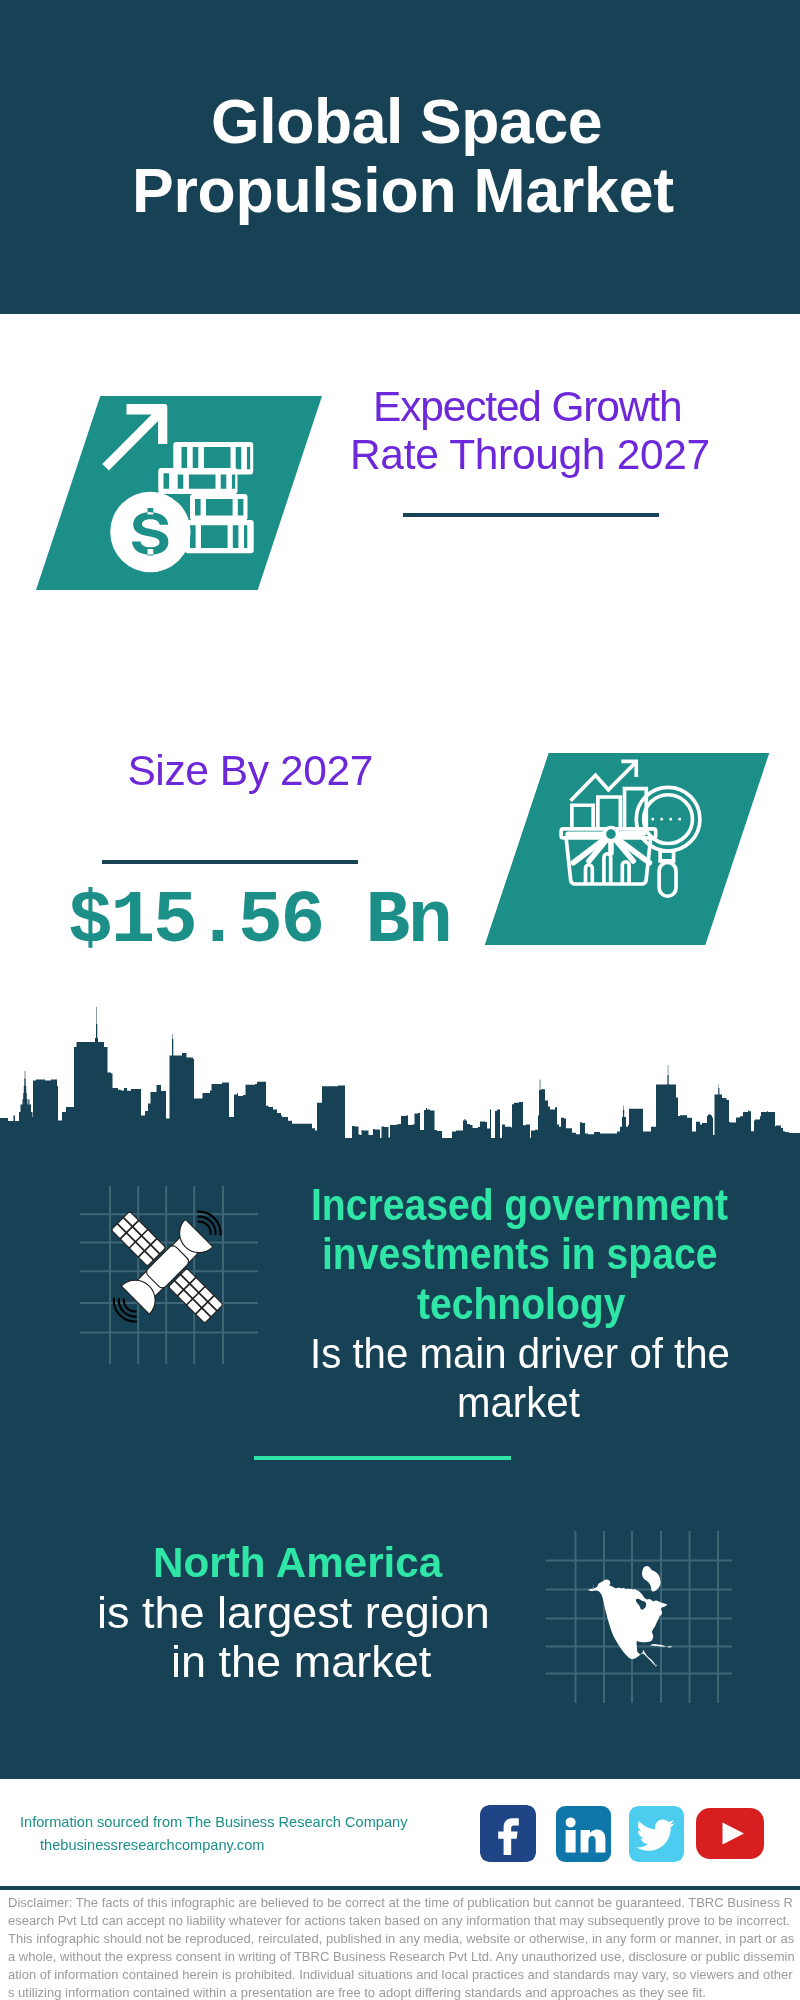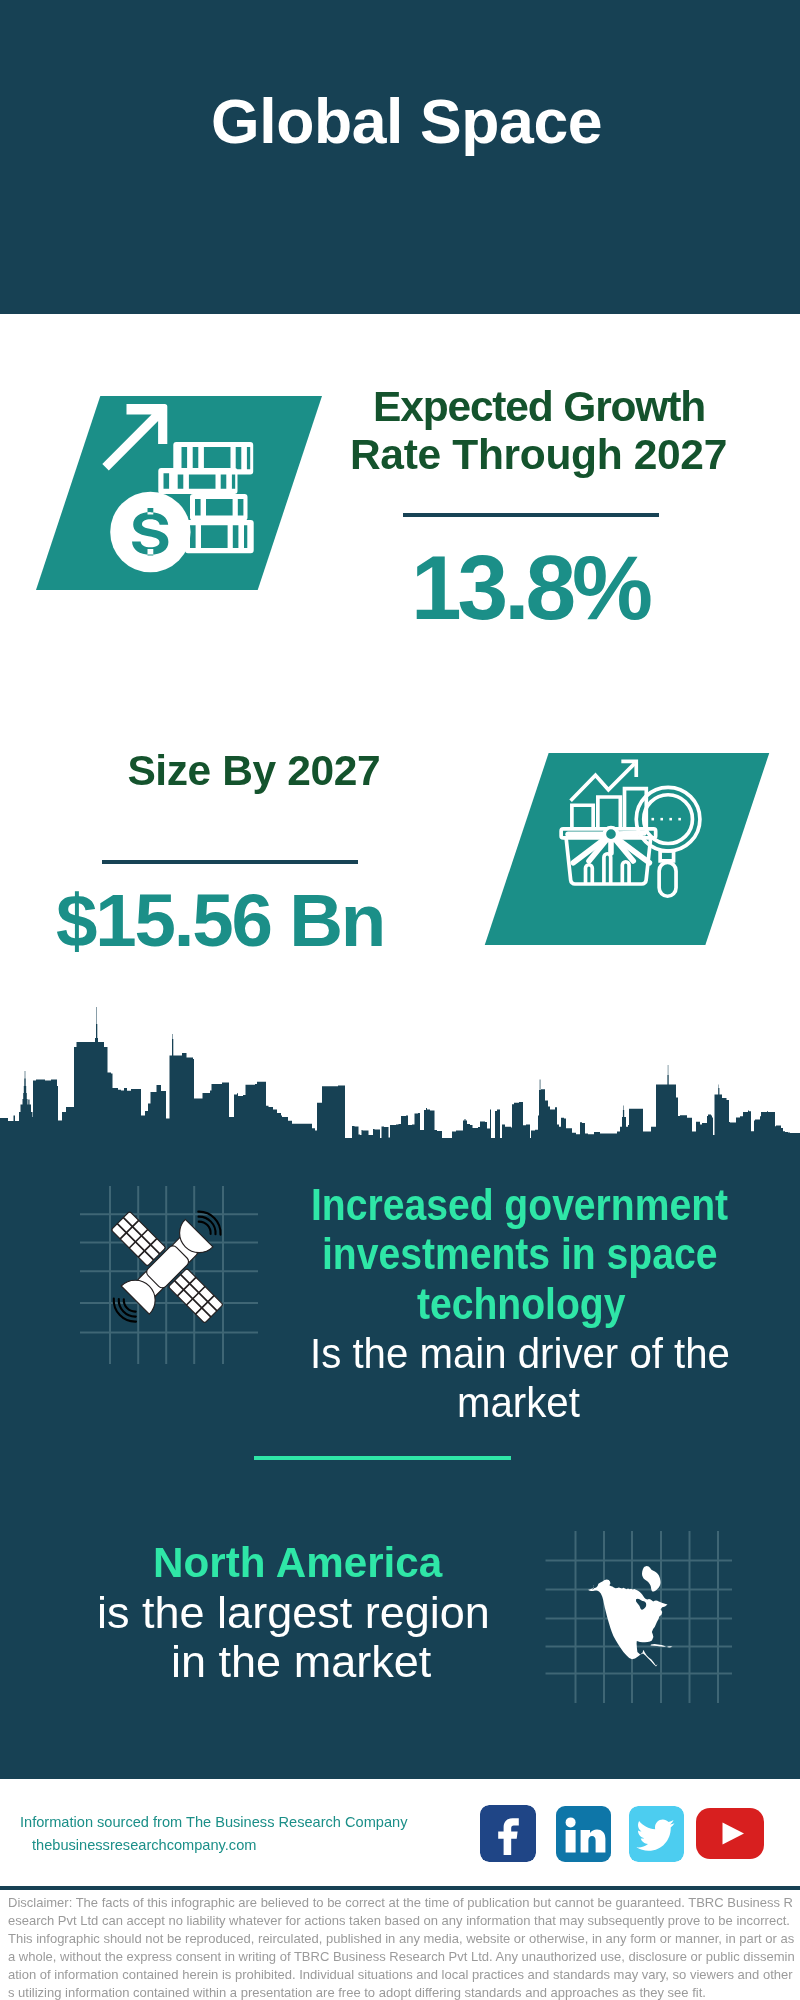--- a/index.html
+++ b/index.html
@@ -11,21 +11,21 @@
   .hdr{position:absolute;left:0;top:0;width:800px;height:314px;background:#174154;}
   .hdr-l1,.hdr-l2{position:absolute;color:#ffffff;font-weight:bold;
         font-size:62.5px;line-height:1;text-align:left;white-space:nowrap;}
   .hdr-l1{left:211px;top:90px;letter-spacing:-0.4px;}
   .hdr-l2{left:132px;top:159px;letter-spacing:-0.2px;}
 
   
   .para{position:absolute;background:#1b8f88;}
 
   
-  .sh{position:absolute;color:#14532d;font-weight:bold;font-size:42.5px;
+  .sh{position:absolute;color:#6d28d9;font-weight:normal;font-size:42.5px;
       line-height:1;text-align:left;white-space:nowrap;}
   .rule{position:absolute;background:#184355;height:4px;}
   .bn{position:absolute;color:#1b8f88;font-weight:bold;line-height:1;
       text-align:center;white-space:nowrap;}
 
   
   .dark{position:absolute;left:0;width:800px;background:#174154;}
   .msg{position:absolute;line-height:1;white-space:nowrap;text-align:left;}
   .hl{color:#2fe6a7;font-weight:bold;font-size:45.2px;
       transform:scaleX(0.865);transform-origin:left top;}
@@ -45,20 +45,21 @@
   .soc{position:absolute;border-radius:9px;}
 
 </style>
 </head>
 <body>
 
 <div class="page">
 
   <div class="hdr">
     <div class="hdr-l1">Global Space</div>
+    <div class="hdr-l2">Propulsion Market</div>
   </div>
 
   <svg class="para" style="left:36px;top:396px;width:286px;height:194px;background:none" viewBox="0 0 286 194">
     <polygon points="64.3,0 286,0 221.7,194 0,194" fill="#1b8f88"></polygon>
     <g transform="translate(64,0)" fill="#ffffff">
       <path d="M26.5 7.9 h38.2 a2.6 2.6 0 0 1 2.6 2.6 v37.4 h-9.2 v-22.8 l-49.3 49.3 -6.5 -6.5 49.3 -49.3 h-25.1 z"></path>
       <path d="M76.3 45.9 h73.9 a3 3 0 0 1 3 3 v26.6 a3 3 0 0 1 -3 3 h-73.9 a3 3 0 0 1 -3 -3 v-26.6 a3 3 0 0 1 3 -3 z
                M81.5 51.1 v22.2 h5.6 v-22.2 z M92.7 51.1 v22.2 h5.6 v-22.2 z M103.9 51.1 v22.2 h26.6 v-22.2 z
                M135.7 51.1 v22.2 h5.6 v-22.2 z M146.9 51.1 v22.2 h3.3 v-22.2 z"></path>
       <path d="M61.3 72 h73.2 a3 3 0 0 1 3 3 v20 a3 3 0 0 1 -3 3 h-73.2 a3 3 0 0 1 -3 -3 v-20 a3 3 0 0 1 3 -3 z
@@ -71,21 +72,20 @@
                M144 129.2 v22.8 h3.3 v-22.8 z"></path>
       <circle cx="50.4" cy="136" r="40.2"></circle>
       <path fill="#1b8f88" d="M47.5 112 h5.8 v6.5 h-5.8 z M47.5 153 h5.8 v6.5 h-5.8 z
                M50.4 116 c-10.5 0 -17.2 5.2 -17.2 12.4 0 6.7 5.3 10 15.3 11.9 8.6 1.7 11 3 11 5.9 0 3.2 -3.8 5.1 -9.1 5.1 -5.7 0 -9.4 -2.2 -9.8 -5.9 h-8.6 c0.4 8.1 7.2 13.2 18.4 13.2 11.1 0 18 -4.8 18 -12.6 0 -7.1 -4.8 -10.3 -15.7 -12.4 -9.2 -1.8 -10.7 -3 -10.7 -5.5 0 -2.9 3.5 -4.8 8.6 -4.8 5.2 0 8.6 2.1 9 5.5 h8.6 c-0.5 -7.5 -7.1 -12.6 -17.8 -12.6 z"></path>
     </g>
   </svg>
 
   <div class="sh" style="left:373px;top:386px;letter-spacing:-1.17px;">Expected Growth</div>
   <div class="sh" style="left:350px;top:434px;letter-spacing:-0.33px;">Rate Through 2027</div>
   <div class="rule" style="left:403px;top:513px;width:256px;"></div>
-  <div class="bn" style="left:411px;top:541.5px;font-size:91px;letter-spacing:-4px;text-align:left;">13.8%</div>
 
   <svg class="para" style="left:483.5px;top:753px;width:286px;height:193px;background:none" viewBox="0 0 286 194">
     <polygon points="64.25,0 286,0 221.75,193 0,193" fill="#1b8f88"></polygon>
     <g transform="translate(64.3,-6)">
       <g fill="none" stroke="#ffffff" stroke-width="3.7">
         <polyline points="22,54 47,28.4 60,43 86.5,16.4"></polyline>
         <polyline points="73,14.4 88,14.4 88,30"></polyline>
         <path d="M23.3 81 v-22.5 h21.4 v22.5"></path>
         <path d="M49.4 81 v-30.8 h22.6 v30.8"></path>
         <path d="M76.2 81 v-39.1 h21.9 v39.1"></path>
@@ -113,21 +113,21 @@
         <rect x="103.3" y="71.2" width="2.6" height="2.6"></rect>
         <rect x="112.3" y="71.2" width="2.6" height="2.6"></rect>
         <rect x="121.3" y="71.2" width="2.6" height="2.6"></rect>
         <rect x="130.3" y="71.2" width="2.6" height="2.6"></rect>
       </g>
     </g>
   </svg>
 
   <div class="sh" style="left:127.4px;top:750px;letter-spacing:-0.4px;">Size By 2027</div>
   <div class="rule" style="left:102px;top:860px;width:256px;"></div>
-  <div class="bn" style="left:56px;top:884px;font-size:74.5px;letter-spacing:-2.2px;text-align:left;">$15.56 Bn</div>
+  <div class="bn" style="left:68px;top:884px;font-size:74.5px;letter-spacing:-2.2px;text-align:left;font-family:Liberation Mono, monospace;">$15.56 Bn</div>
 
   <div class="dark" style="top:1138px;height:641px;"></div>
   <svg style="position:absolute;left:0;top:1000px;width:800px;height:142px;display:block">
     <path fill="#174154" d="M0 142 L0 118 L8 118 L8 121 L13.5 121 L13.5 115.5 L15 115.5 L15 121 L19 121 L19 112 L20.5 112 L20.5 104.5 L22.5 104.5 L22.5 99 L23.2 99 L23.2 93 L23.8 93 L23.8 86 L24.3 86 L24.3 78.5 L24.7 78.5 L24.7 71 L25.3 71 L25.3 78.5 L25.7 78.5 L25.7 86 L26.2 86 L26.2 93 L26.8 93 L26.8 99 L27.5 99 L27.5 104.5 L28.3 104.5 L28.3 99.5 L29.5 99.5 L29.5 104.5 L31 104.5 L31 112 L32.5 112 L32.5 117 L33 117 L33 80.5 L36 80.5 L36 79.5 L45 79.5 L45 80.5 L51 80.5 L51 79.5 L57 79.5 L57 86 L58 86 L58 120.5 L62 120.5 L62 112 L66 112 L66 107 L74 107 L74 47 L76.5 47 L76.5 42 L95 42 L95 38 L96 38 L96 24 L96.4 24 L96.4 7 L96.9 7 L96.9 24 L97.3 24 L97.3 38 L98 38 L98 42 L104 42 L104 47 L107.5 47 L107.5 72.5 L111 72.5 L111 73.5 L112.5 73.5 L112.5 88 L118 88 L118 89.7 L121 89.7 L121 90.5 L124 90.5 L124 88 L127 88 L127 90.8 L131 90.8 L131 89 L141 89 L141 115.5 L145 115.5 L145 111 L148 111 L148 103.5 L150.5 103.5 L150.5 92 L156.5 92 L156.5 85 L161 85 L161 91 L166 91 L166 118.5 L169.5 118.5 L169.5 55.5 L172 55.5 L172 39 L172.4 39 L172.4 34 L172.9 34 L172.9 39 L173.3 39 L173.3 55.5 L182 55.5 L182 53 L186.5 53 L186.5 57.5 L193 57.5 L193 59 L194 59 L194 98.5 L202.5 98.5 L202.5 93 L210 93 L210 90.5 L211.5 90.5 L211.5 84 L222 84 L222 82.5 L229 82.5 L229 117 L234 117 L234 94.5 L237 94.5 L237 93.3 L238 93.3 L238 96 L243 96 L243 95 L245.5 95 L245.5 84.7 L255 84.7 L255 84 L257 84 L257 81.7 L266 81.7 L266 105.7 L268.5 105.7 L268.5 107 L273 107 L273 109.5 L277 109.5 L277 113 L281 113 L281 115.5 L282 115.5 L282 117 L288 117 L288 120.7 L292 120.7 L292 123.7 L312 123.7 L312 128.2 L315 128.2 L315 130.5 L317 130.5 L317 102.7 L322 102.7 L322 86.2 L338 86.2 L338 85.5 L345 85.5 L345 139 L349.5 139 L349.5 138.5 L352 138.5 L352 126 L354.5 126 L354.5 126.5 L358.5 126.5 L358.5 134.5 L360 134.5 L360 135 L361.5 135 L361.5 130 L362.5 130 L362.5 130.5 L368.5 130.5 L368.5 135 L373 135 L373 129 L374.5 129 L374.5 129.5 L380 129.5 L380 138 L381.5 138 L381.5 126.5 L384 126.5 L384 127 L388.5 127 L388.5 137.5 L390 137.5 L390 125 L396 125 L396 124.5 L398.5 124.5 L398.5 124 L401 124 L401 116 L406 116 L406 115.5 L408 115.5 L408 125 L412 125 L412 124.5 L414.5 124.5 L414.5 113.5 L418 113.5 L418 113 L420 113 L420 130 L424 130 L424 110 L426 110 L426 108 L427 108 L427 109.5 L430 109.5 L430 110.5 L434.5 110.5 L434.5 130 L437 130 L437 131 L442 131 L442 141 L452 141 L452 131.5 L456 131.5 L456 130.5 L463 130.5 L463 120.5 L464.5 120.5 L464.5 119 L465.5 119 L465.5 120.5 L467 120.5 L467 124 L470 124 L470 125 L472.5 125 L472.5 128 L478 128 L478 127 L480 127 L480 121.5 L485 121.5 L485 122 L487 122 L487 128.5 L490 128.5 L490 109.5 L491 109.5 L491 141 L495 141 L495 111 L497 111 L497 109.5 L500 109.5 L500 141 L502 141 L502 124.5 L505 124.5 L505 126.7 L511 126.7 L511 127.5 L512 127.5 L512 104.2 L514 104.2 L514 102.7 L519 102.7 L519 102 L523 102 L523 125.2 L526 125.2 L526 124.5 L530 124.5 L530 141 L531 141 L531 130.5 L535 130.5 L535 129.7 L538 129.7 L538 115.5 L539 115.5 L539 90 L539.7 90 L539.7 79.5 L540.4 79.5 L540.4 90 L541 90 L541 89.2 L545 89.2 L545 100.5 L548 100.5 L548 106.5 L550 106.5 L550 109.5 L555 109.5 L555 107.2 L557 107.2 L557 124.5 L559 124.5 L559 126.7 L561 126.7 L561 117.7 L564 117.7 L564 118.5 L566 118.5 L566 128.2 L572 128.2 L572 132.7 L576 132.7 L576 134.2 L580 134.2 L580 122.2 L582 122.2 L582 123 L585 123 L585 133.5 L588 133.5 L588 134.2 L594 134.2 L594 132 L600 132 L600 133.5 L617 133.5 L617 131.5 L620 131.5 L620 126.7 L622 126.7 L622 117 L622.9 117 L622.9 110 L623.3 110 L623.3 105.5 L623.8 105.5 L623.8 110 L624.2 110 L624.2 117 L626 117 L626 126.7 L628 126.7 L628 125 L629 125 L629 108.8 L643 108.8 L643 131.5 L651 131.5 L651 126.7 L656 126.7 L656 84.4 L667.4 84.4 L667.4 75 L667.8 75 L667.8 64.9 L668.3 64.9 L668.3 75 L668.7 75 L668.7 84.4 L676 84.4 L676 97.4 L678 97.4 L678 116 L680 116 L680 115.3 L687 115.3 L687 117.7 L692 117.7 L692 131.5 L696 131.5 L696 121.8 L700 121.8 L700 124.4 L702 124.4 L702 123 L707 123 L707 116 L708 116 L708 114.4 L711 114.4 L711 115.6 L712 115.6 L712 117.5 L713 117.5 L713 135 L714.5 135 L714.5 94.4 L718.2 94.4 L718.2 88 L718.6 88 L718.6 84.4 L719 84.4 L719 88 L719.4 88 L719.4 94.4 L722 94.4 L722 98 L726.5 98 L726.5 100 L729 100 L729 121.9 L730 121.9 L730 122.5 L736 122.5 L736 117.5 L740 117.5 L740 116.2 L743 116.2 L743 111.9 L748 111.9 L748 110.6 L749 110.6 L749 111.2 L751 111.2 L751 131.2 L754 131.2 L754 120.6 L755 120.6 L755 119.4 L760 119.4 L760 116.2 L761 116.2 L761 111.9 L767 111.9 L767 111.2 L768 111.2 L768 111.9 L775 111.9 L775 126.2 L776 126.2 L776 125.6 L781 125.6 L781 128 L783 128 L783 131.2 L785 131.2 L785 131.9 L788 131.9 L788 132.5 L790 132.5 L790 133 L800 133 L800 142Z"></path>
   </svg>
 
   <svg style="position:absolute;left:78px;top:1184px;width:182px;height:182px">
     <g stroke="#3f6675" stroke-width="2">
       <line x1="32" y1="2" x2="32" y2="180"></line>
       <line x1="60.2" y1="2" x2="60.2" y2="180"></line>
@@ -216,21 +216,21 @@
 
   <svg style="position:absolute;left:588px;top:1558px;width:100px;height:130px" viewBox="0 0 100 130">
     <path fill="#ffffff" fill-rule="evenodd" d="M4.4 31.9 L6.0 30.2 L8.2 29.4 L9.6 28.0 L10.4 25.8 L12.4 24.6 L14.4 23.6 L16.6 22.0 L18.8 21.4 L20.8 22.0 L22.0 23.4 L22.4 25.4 L21.4 27.2 L22.6 28.0 L24.4 28.6 L25.8 29.6 L27.6 30.2 L29.4 30.0 L30.8 29.4 L32.4 30.0 L34.0 30.6 L35.4 29.8 L37.0 30.6 L38.6 31.2 L40.0 30.4 L41.6 31.2 L43.2 30.8 L44.8 31.6 L46.4 31.0 L48.0 31.8 L49.6 32.6 L51.2 33.4 L52.6 34.8 L54.0 36.2 L55.2 38.0 L56.4 39.8 L57.8 41.0 L59.4 41.6 L61.0 41.0 L62.6 41.6 L64.0 42.6 L65.2 43.4 L66.6 42.8 L68.0 42.4 L69.4 42.8 L70.8 43.6 L74.5 45.1 L79.5 46.6 L77.0 48.6 L74.2 49.2 L72.6 51.2 L74.2 54.1 L73.6 56.4 L71.4 58.4 L70.4 61.2 L68.9 64.1 L67.6 66.9 L66.7 68.9 L65.1 70.9 L63.9 74.1 L64.8 76.6 L65.4 79.1 L63.9 82.4 L62.0 83.4 L59.5 84.0 L57.0 84.2 L54.5 84.2 L52.0 84.0 L48.8 83.0 L48.6 85.6 L48.9 90.0 L49.4 94.0 L52.2 96.4 L54.6 94.5 L55.4 91.8 L56.8 94.5 L58.6 97.2 L60.8 99.4 L63.4 101.6 L65.8 104.4 L67.8 107.4 L69.6 106.2 L68.0 108.6 L65.4 106.0 L62.8 103.0 L60.0 100.2 L57.4 97.6 L55.0 95.4 L52.6 96.6 L50.0 98.6 L47.0 100.6 L44.0 101.2 L41.2 100.0 L38.6 97.6 L35.4 94.0 L32.6 90.0 L30.0 86.0 L27.6 82.0 L25.4 78.0 L23.8 74.0 L22.4 70.0 L21.2 66.0 L20.0 62.0 L18.9 58.0 L17.9 54.0 L16.9 50.0 L16.0 46.0 L15.2 42.0 L14.2 38.5 L12.8 35.4 L11.0 33.4 L9.0 32.6 L7.0 32.6 L5.0 32.9 L3.0 32.9 L1.0 32.4 L0.2 31.8 L2.2 31.2 L4.2 30.6 L5.6 29.4 L5.2 27.8 L5.8 26.6Z M48.0 41.2 L49.8 40.8 L51.5 41.2 L53.0 42.2 L54.5 43.0 L56.0 43.2 L57.2 44.0 L58.0 45.2 L58.2 46.8 L58.0 48.2 L57.2 49.5 L56.2 50.5 L55.2 51.2 L54.2 51.8 L53.2 51.5 L52.5 50.5 L52.0 49.2 L51.5 48.0 L50.8 47.0 L49.8 45.8 L48.8 44.5 L48.0 43.2Z"></path>
     <path fill="#ffffff" d="M56.5 8.8 L58.6 8.0 L60.6 8.6 L62.0 9.8 L63.2 11.4 L64.8 12.4 L66.4 13.2 L68.0 14.2 L69.4 15.4 L70.6 17.0 L71.4 18.8 L72.0 20.6 L72.4 22.4 L72.6 24.2 L72.4 26.0 L71.8 27.8 L70.8 29.4 L69.6 30.8 L68.4 32.0 L67.0 33.0 L65.6 33.6 L64.4 33.4 L63.6 32.4 L63.2 31.0 L63.0 29.4 L62.6 27.8 L61.8 26.2 L60.8 24.8 L59.6 23.6 L58.2 22.6 L56.8 21.6 L55.6 20.4 L54.8 19.0 L54.2 17.4 L54.0 15.8 L54.2 13.8 L54.8 11.6 L55.6 9.8Z"></path>
     <path fill="#ffffff" d="M63.0 86.5 L66.5 86.0 L70.0 86.4 L73.5 87.0 L76.0 87.8 L78.0 88.6 L76.0 88.8 L72.5 88.4 L69.0 88.0 L65.5 87.8 L62.5 87.4Z M79.5 88.4 L82.5 88.2 L84.5 88.8 L82.0 89.4 L79.5 89.2Z"></path>
   </svg>
 
   <div class="fbar" style="top:1775px;height:4px;width:800px;"></div>
 
   <div class="fsrc" style="left:20px;top:1815px;">Information sourced from The Business Research Company</div>
-  <div class="fsrc" style="left:32px;top:1838px;">thebusinessresearchcompany.com</div>
+  <div class="fsrc" style="left:40px;top:1838px;">thebusinessresearchcompany.com</div>
 
   <svg class="soc" style="left:480px;top:1805px;width:56px;height:57px" viewBox="0 0 56 57">
     <rect x="0" y="0" width="56" height="57" rx="9" fill="#1f4586"></rect>
     <path fill="#ffffff" d="M33.8 20.4 h5.0 v-7.1 h-6.2 c-5.5 0 -9.0 3.5 -9.0 9.1 v4.1 h-5.4 v7.3 h5.4 v16.2 h7.6 v-16.2 h5.5 l0.9 -7.3 h-6.4 v-3.3 c0 -1.9 0.8 -2.8 2.6 -2.8 z"></path>
   </svg>
 
   <svg class="soc" style="left:556px;top:1806px;width:55px;height:56px" viewBox="0 0 55 56">
     <rect x="0" y="0" width="55" height="56" rx="3" fill="#0e76a8"></rect>
     <circle cx="14.6" cy="16.4" r="5.0" fill="#ffffff"></circle>
     <rect x="9.6" y="24.0" width="10" height="22.5" fill="#ffffff"></rect>

